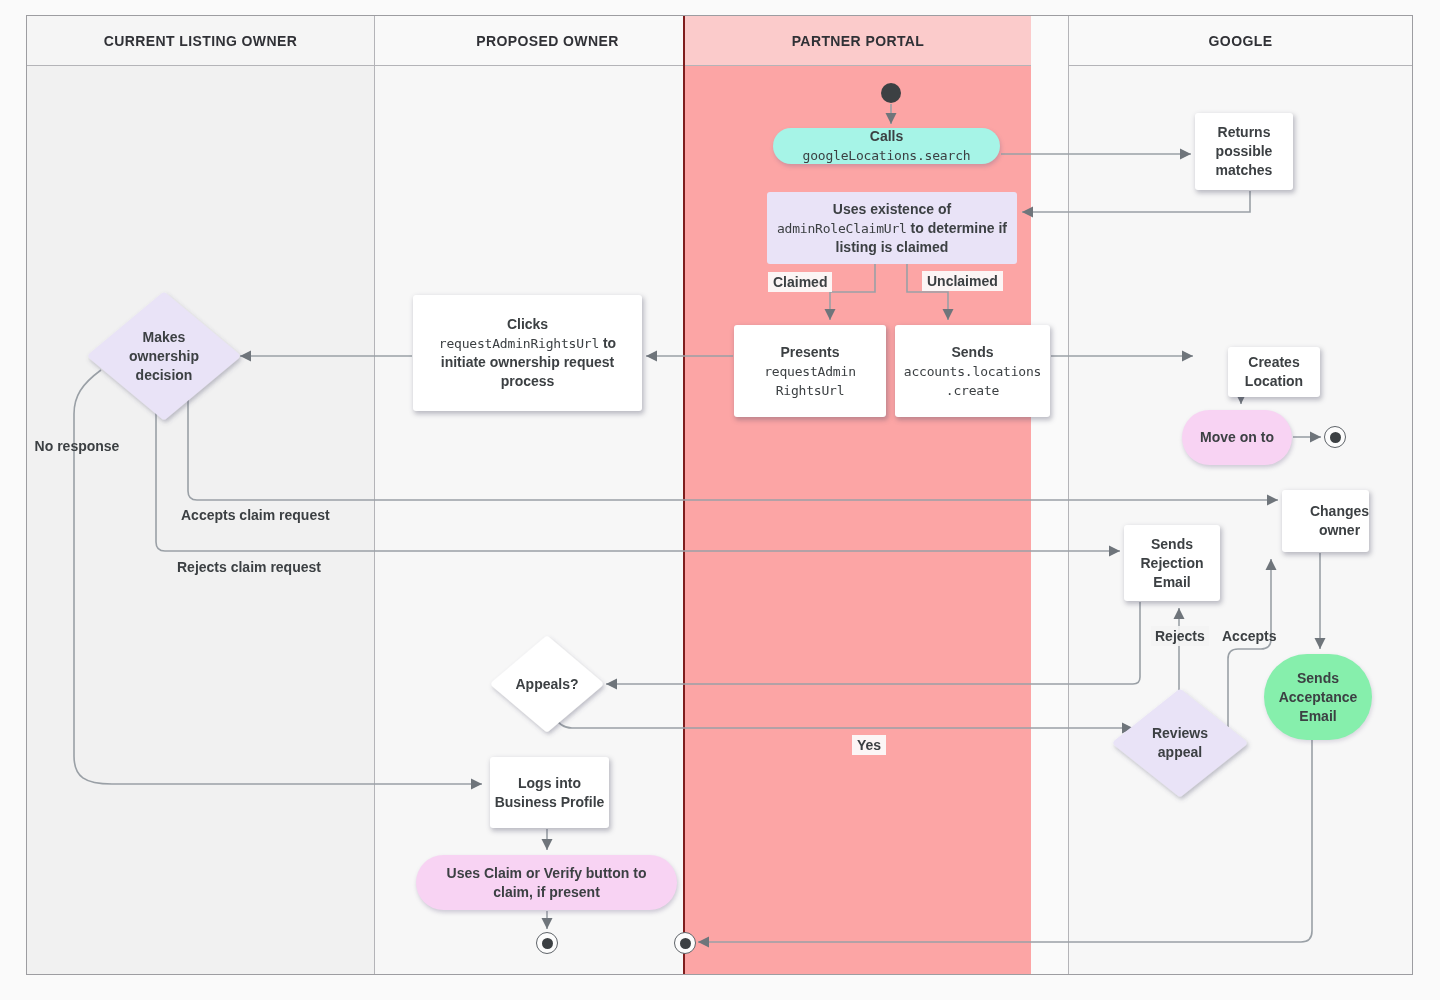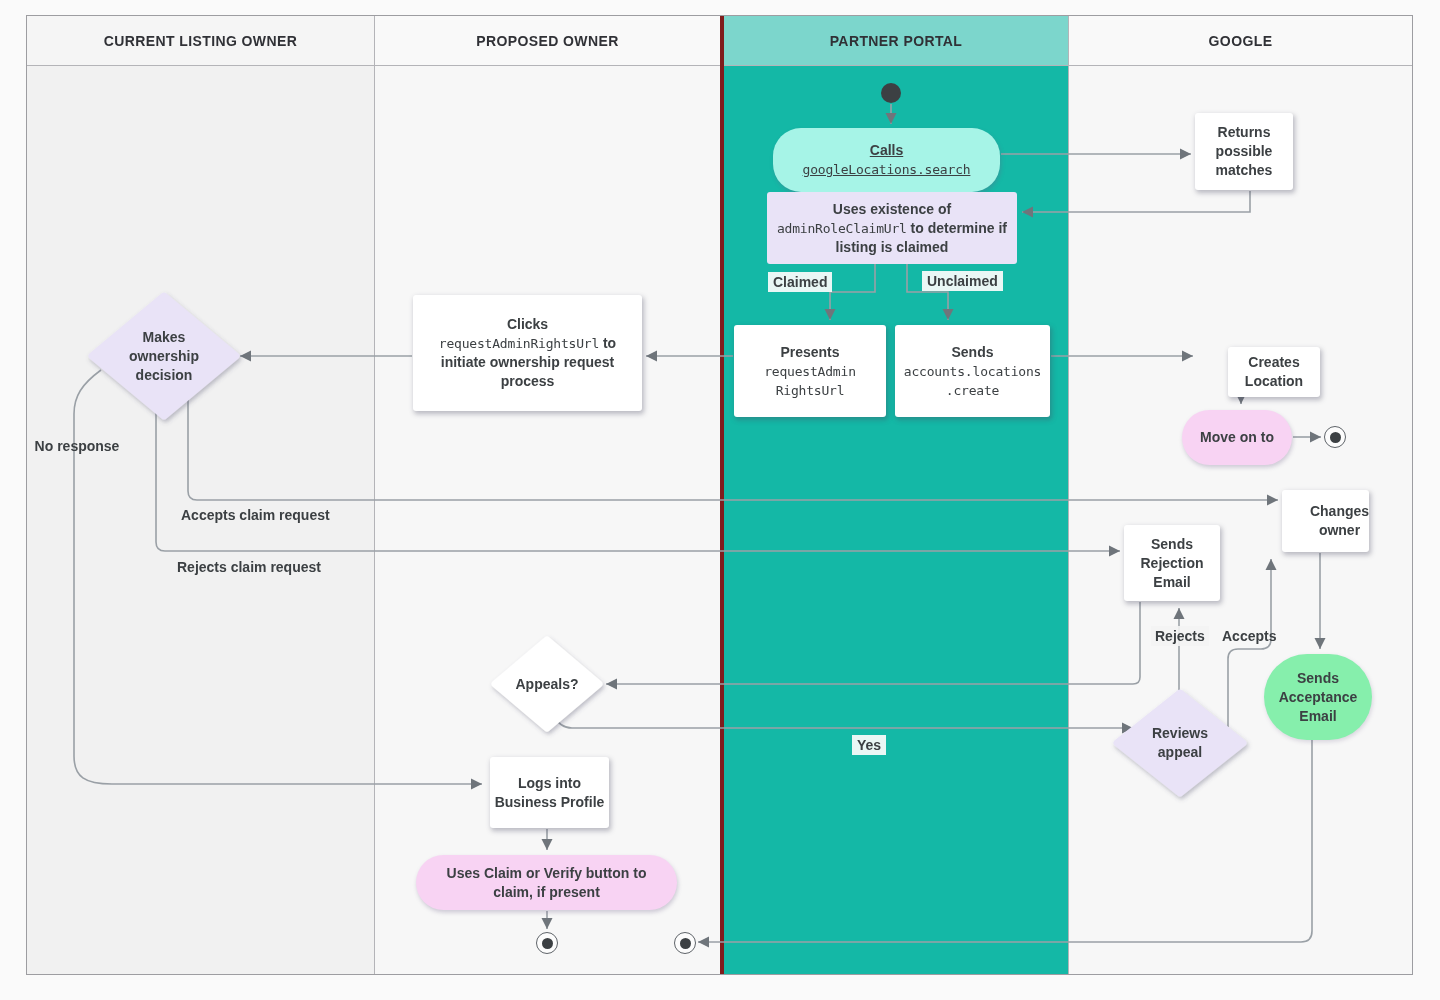--- a/index.html
+++ b/index.html
@@ -4,21 +4,21 @@
 <style>
   html,body {margin:0; padding:0; background:#fafafa;}
   body {font-family:"Liberation Sans", sans-serif; color:#3c4043; -webkit-font-smoothing:antialiased;}
   .stage {position:relative; width:1440px; height:1000px; overflow:hidden; background:#fafafa;}
 
   
   .sw-table {position:absolute; left:26px; top:15px; width:1387px; height:960px; border:1px solid #9d9da1; box-sizing:border-box; z-index:1;}
   .lane {position:absolute; top:0; bottom:0; box-sizing:border-box;}
   .lane.l1 {left:0;    width:347px; background:#f1f1f1;}
   .lane.l2 {left:347px; width:346px; background:#f7f7f7; border-left:1px solid #b4b4b8;}
-  .lane.l3 {left:693px; width:348px; background:#14b8a6; border-left:4px solid #7f1d1d;}
+  .lane.l3 {left:656px; width:348px; background:#fca5a5; border-left:2px solid #7f1d1d;}
   .lane.l4 {left:1041px;width:344px; background:#f7f7f7; border-left:1px solid #b4b4b8;}
   .lane-hdr {position:absolute; left:0; right:0; top:0; height:50px; display:flex; align-items:center; justify-content:center;
              font-weight:bold; font-size:14px; letter-spacing:.4px; color:#303136;
              border-bottom:1px solid #b4b4b8; box-sizing:border-box; background:rgba(250,250,250,.45);}
 
   
   svg.edges {position:absolute; left:0; top:0; z-index:2;}
 
   
   .node {position:absolute; box-sizing:border-box; display:flex; flex-direction:column; align-items:center; justify-content:center;
@@ -104,21 +104,21 @@
     </g>
     <g stroke-linejoin="round" stroke-width="7">
       <polygon points="92,356 164,296 236,356 164,416" fill="#e9e3f7" stroke="#e9e3f7" filter="url(#ds)"></polygon>
       <polygon points="495,684 547,640 599,684 547,728" fill="#ffffff" stroke="#ffffff" filter="url(#ds)"></polygon>
       <polygon points="1117,743 1180,693 1243,743 1180,793" fill="#e9e3f7" stroke="#e9e3f7" filter="url(#ds)"></polygon>
     </g>
   </svg>
 
   <div class="startnode" style="left:881px; top:83px;"></div>
 
-  <div class="node pill teal" style="left:773px; top:128px; width:227px; height:64px;text-decoration:underline;">
+  <div class="node pill teal" style="left:773px; top:128px; width:227px; height:36px;">
     <span class="block">Calls</span>
     <span class="code">googleLocations.search</span>
   </div>
 
   <div class="node box" style="left:1195px; top:113px; width:98px; height:77px; padding:20px;">
     <span>Returns possible matches</span>
   </div>
 
   <div class="node lav" style="left:767px; top:192px; width:250px; height:72px; padding:4px 8px;">
     <span class="inlinewrap">

